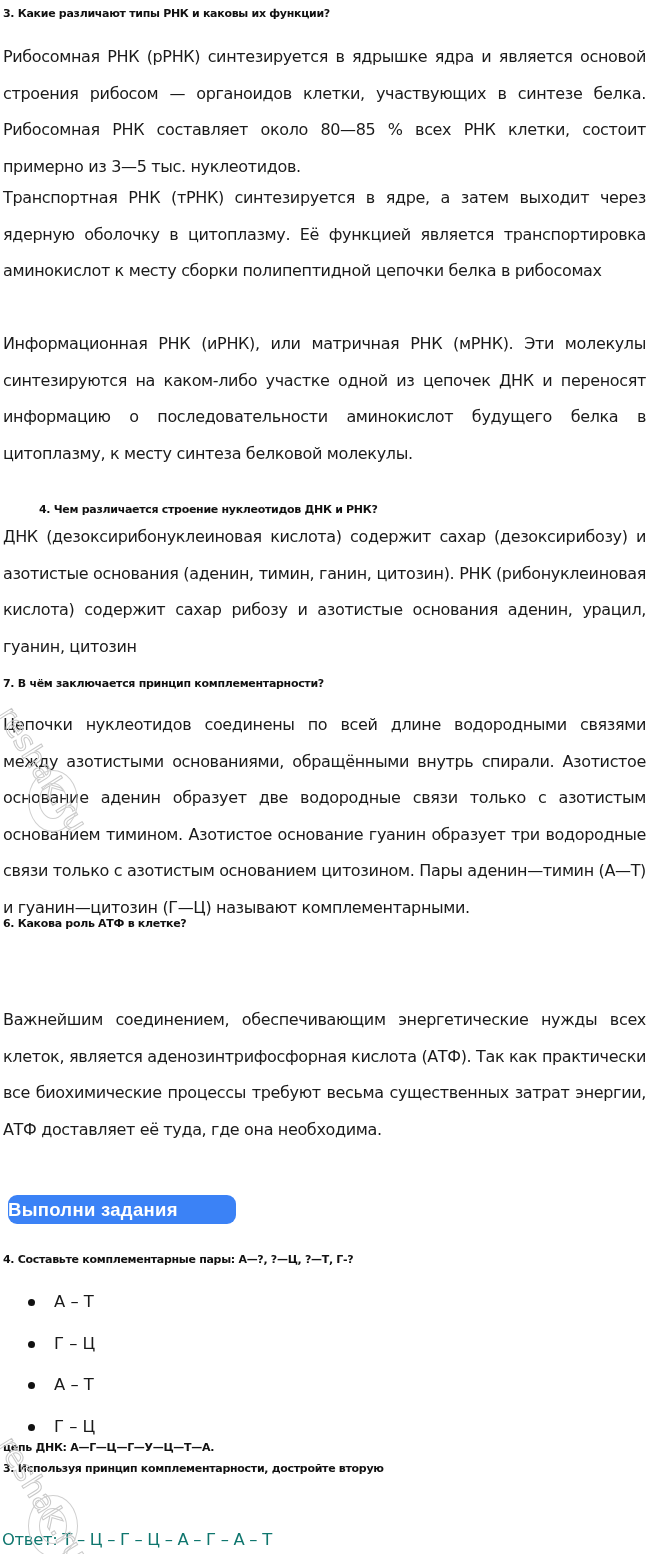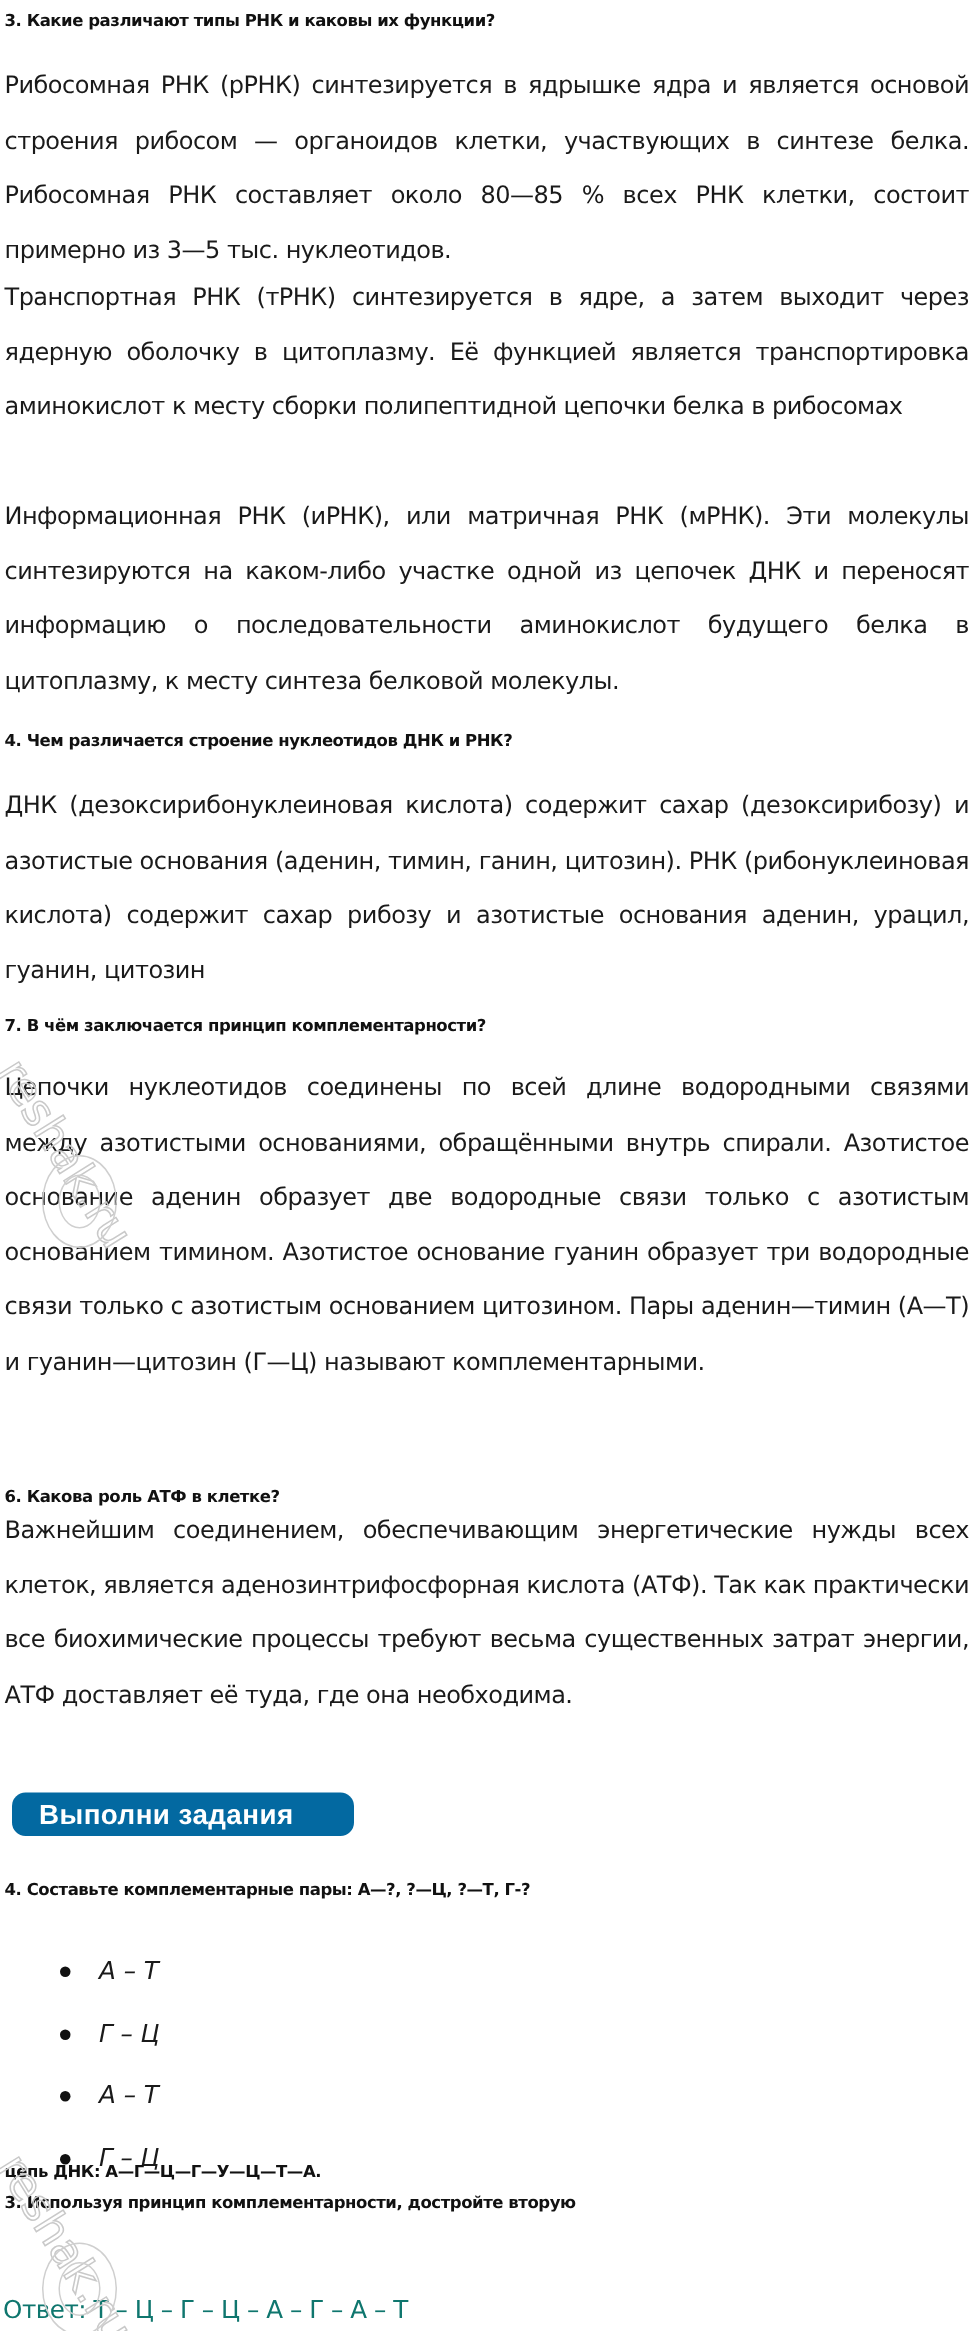--- a/index.html
+++ b/index.html
@@ -45,40 +45,38 @@
     }
     .para.last-left {
       text-align-last: left;
     }
     .badge {
       position: absolute;
       left: 8px;
       top: 1195px;
       width: 228px;
       height: 29px;
-      background: #0369a1;
+      background: #3b82f6;
       border-radius: 9px;
       color: #ffffff;
       font-family: "Liberation Sans", sans-serif;
       font-weight: bold;
       font-size: 18.5px;
       line-height: 29px;
-      padding-left: 18px;
       box-sizing: border-box;
       letter-spacing: 0.3px;
       white-space: nowrap;
     }
     .bullets {
       position: absolute;
       left: 0;
       top: 1285px;
-      margin: 12px;
+      margin: 0;
       padding: 0;
       list-style: none;
-      font-style: italic;
     }
     .bullets li {
       position: relative;
       height: 41.5px;
       line-height: 34px;
       font-size: 16.4px;
       font-family: "DejaVu Sans", sans-serif;
       padding-left: 54px;
       color: #1a1a1a;
     }
@@ -139,27 +137,27 @@
 </head>
 <body>
 
 <div class="page">
 
   <div class="q-title" style="top:2px;">3. Какие различают типы РНК и каковы их функции?</div>
   <div class="para last-left" style="top:39px;">Рибосомная РНК (рРНК) синтезируется в ядрышке ядра и является основой строения рибосом — органоидов клетки, участвующих в синтезе белка. Рибосомная РНК составляет около 80—85 % всех РНК клетки, состоит примерно из 3—5 тыс. нуклеотидов.</div>
   <div class="para last-left" style="top:180px;">Транспортная РНК (тРНК) синтезируется в ядре, а затем выходит через ядерную оболочку в цитоплазму. Её функцией является транспортировка аминокислот к месту сборки полипептидной цепочки белка в рибосомах</div>
   <div class="para last-left" style="top:326px;">Информационная РНК (иРНК), или матричная РНК (мРНК). Эти молекулы синтезируются на каком-либо участке одной из цепочек ДНК и переносят информацию о последовательности аминокислот будущего белка в цитоплазму, к месту синтеза белковой молекулы.</div>
 
-  <div class="q-title" style="top:482px;">4. Чем различается строение нуклеотидов ДНК и РНК?</div>
+  <div class="q-title" style="top:498px;margin-left:36px;">4. Чем различается строение нуклеотидов ДНК и РНК?</div>
   <div class="para last-left" style="top:519px;">ДНК (дезоксирибонуклеиновая кислота) содержит сахар (дезоксирибозу) и азотистые основания (аденин, тимин, ганин, цитозин). РНК (рибонуклеиновая кислота) содержит сахар рибозу и азотистые основания аденин, урацил, гуанин, цитозин</div>
 
   <div class="q-title" style="top:672px;">7. В чём заключается принцип комплементарности?</div>
   <div class="para last-left" style="top:707px;">Цепочки нуклеотидов соединены по всей длине водородными связями между азотистыми основаниями, обращёнными внутрь спирали. Азотистое основание аденин образует две водородные связи только с азотистым основанием тимином. Азотистое основание гуанин образует три водородные связи только с азотистым основанием цитозином. Пары аденин—тимин (А—Т) и гуанин—цитозин (Г—Ц) называют комплементарными.</div>
 
-  <div class="q-title" style="top:986px;text-align:right;">6. Какова роль АТФ в клетке?</div>
+  <div class="q-title" style="top:912px;text-align:right;">6. Какова роль АТФ в клетке?</div>
   <div class="para last-left" style="top:1002px;">Важнейшим соединением, обеспечивающим энергетические нужды всех клеток, является аденозинтрифосфорная кислота (АТФ). Так как практически все биохимические процессы требуют весьма существенных затрат энергии, АТФ доставляет её туда, где она необходима.</div>
 
   <div class="badge">Выполни задания</div>
 
   <div class="q-title" style="top:1248px;">4. Составьте комплементарные пары: А—?, ?—Ц, ?—Т, Г-?</div>
   <ul class="bullets">
     <li><span class="dot"></span><span>А – Т</span></li>
     <li><span class="dot"></span><span>Г – Ц</span></li>
     <li><span class="dot"></span><span>А – Т</span></li>
     <li><span class="dot"></span><span>Г – Ц</span></li>

